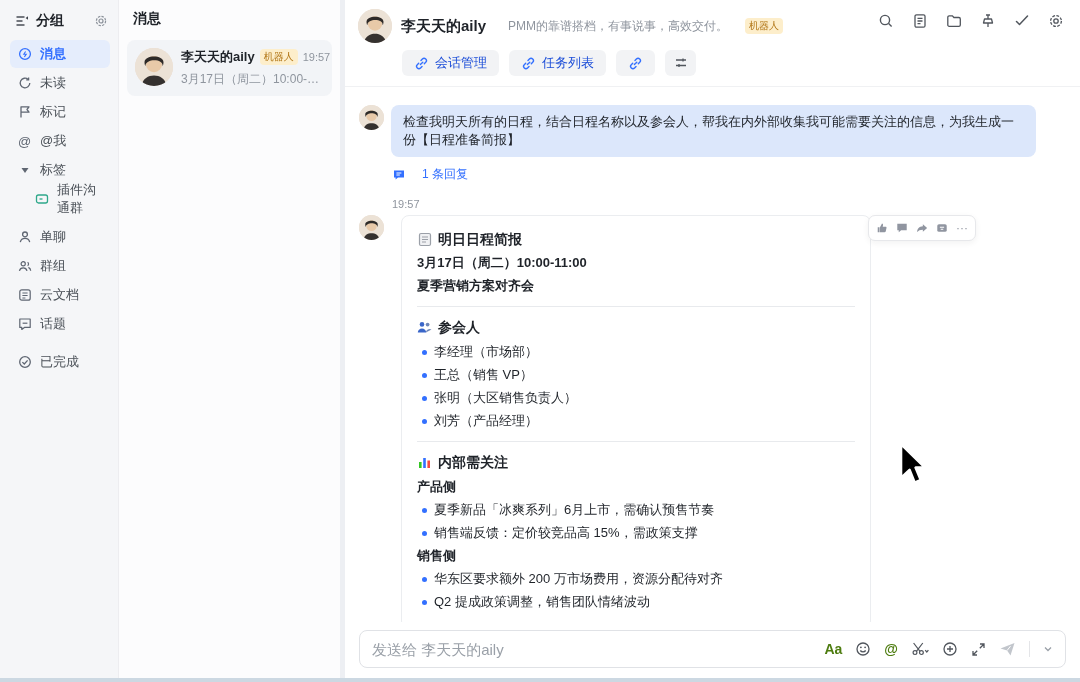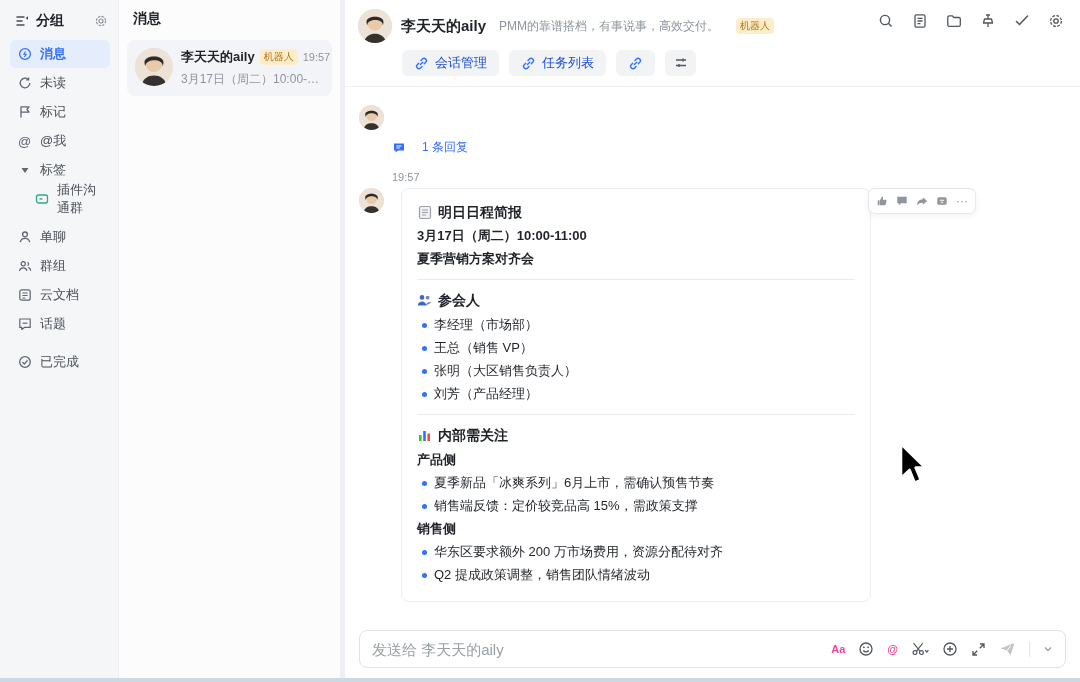--- a/index.html
+++ b/index.html
@@ -40,21 +40,21 @@
   
   .avatar { border-radius:50%; overflow:hidden; flex:none; background:#e9ddd2; position:relative; }
   .avatar svg { display:block; width:100%; height:100%; }
 
   
   .main { flex:1; display:flex; flex-direction:column; background:#fff; min-width:0; }
   .chat-header { position:relative; padding:9px 14px 10px 13px; border-bottom:1px solid #f0f1f3; flex:none; }
   .ch-row1 { display:flex; align-items:center; gap:9px; }
   .ch-avatar { width:34px; height:34px; }
   .ch-name { font-size:15px; font-weight:bold; }
-  .ch-desc { font-size:12px; color:#8f959e; margin-left:4px; }
+  .ch-desc { font-size:12px; color:#8f959e; margin-left:13px; }
   .ch-badge { margin-left:8px; }
   .ch-tabs { display:flex; gap:10px; margin:7px 0 0 44px; }
   .tab-btn { display:flex; align-items:center; gap:6px; background:#f2f3f5; border:none;
     border-radius:6px; height:26px; padding:0 12px; font-size:13px; color:#1d4ed8; cursor:pointer;
     font-family:inherit; }
   .tab-btn.icon-only { padding:0 8px; }
   .ch-icons { position:absolute; right:16px; top:12px; display:flex; gap:17px; align-items:center; }
   .hicon { width:17px; height:17px; display:flex; align-items:center; justify-content:center; cursor:pointer; }
 
   
@@ -91,21 +91,21 @@
   .composer { flex:none; padding:8px 14px 10px 14px; background:#fff; }
   .input-row { display:flex; align-items:center; border:1px solid #e0e2e6; border-radius:8px;
     height:38px; padding:0 12px; gap:13px; }
   .input-row input { flex:1; border:none; outline:none; font-size:15px; color:#1f2329;
     font-family:inherit; background:transparent; }
   .input-row input::placeholder { color:#9aa0a8; }
   .cicon { display:flex; align-items:center; justify-content:center; color:#51565d;
     cursor:pointer; font-size:13px; }
   .cicon.dim { color:#c2c6cc; }
   .c-sep { width:1px; height:16px; background:#e4e5e8; }
-  .fmt-glyph { font-size:11px; font-weight:bold; color:#ec4899; }
+  .fmt-glyph { font-size:14px; font-weight:bold; color:#4d7c0f; }
 
   .bottom-strip { height:4px; background:#ccd8e2; }
 
   .cursor { position:absolute; left:897px; top:442px; z-index:50; pointer-events:none; }
 </style>
 </head>
 <body>
 
 <div class="app">
 
@@ -379,20 +379,21 @@
 
       <div class="msg-row">
         <span class="avatar msg-avatar">
           <svg viewBox="0 0 40 40">
               <rect width="40" height="40" fill="#ece2d6"></rect>
               <circle cx="20" cy="17" r="8.5" fill="#e8c9a8"></circle>
               <path d="M10 15c0-8 20-8 20 0 0 3-1 4-1 4 1-8-18-8-18 0 0 0-1-1-1-4z" fill="#2e2a28"></path>
               <path d="M7 40c1-8 7-11 13-11s12 3 13 11z" fill="#35312f"></path>
             </svg>
         </span>
+        <div class="bubble">检查我明天所有的日程，结合日程名称以及参会人，帮我在内外部收集我可能需要关注的信息，为我生成一份【日程准备简报】</div>
       </div>
 
       <div class="reply-link">
         <span class="ic">
           <svg width="12" height="12" viewBox="0 0 12 12">
               <path d="M1 1.5h10v7H5l-2.4 2V8.5H1z" fill="#3370ff"></path>
               <path d="M3.4 4h5M3.4 6h3.4" stroke="#fff" stroke-width="1"></path>
             </svg>
         </span>
         <span>1 条回复</span>

